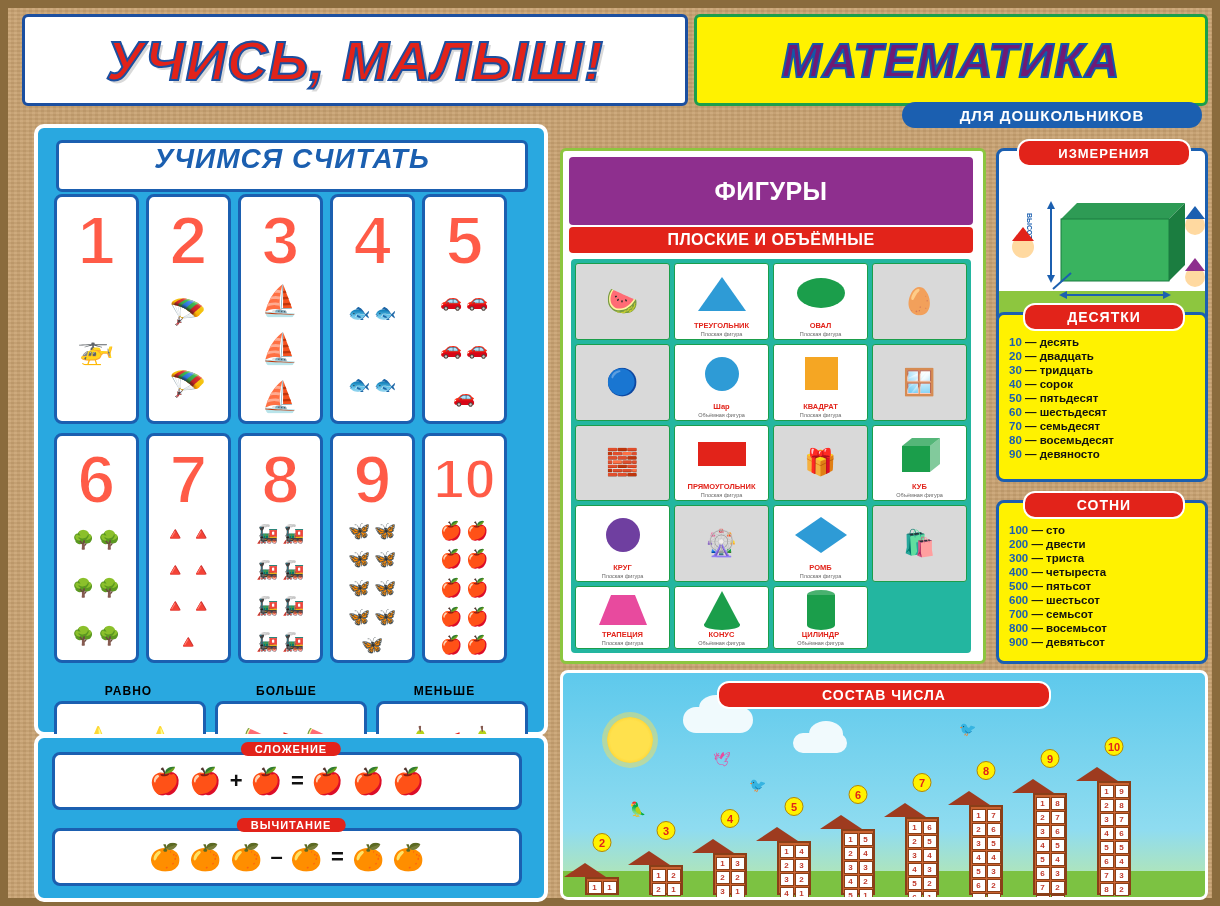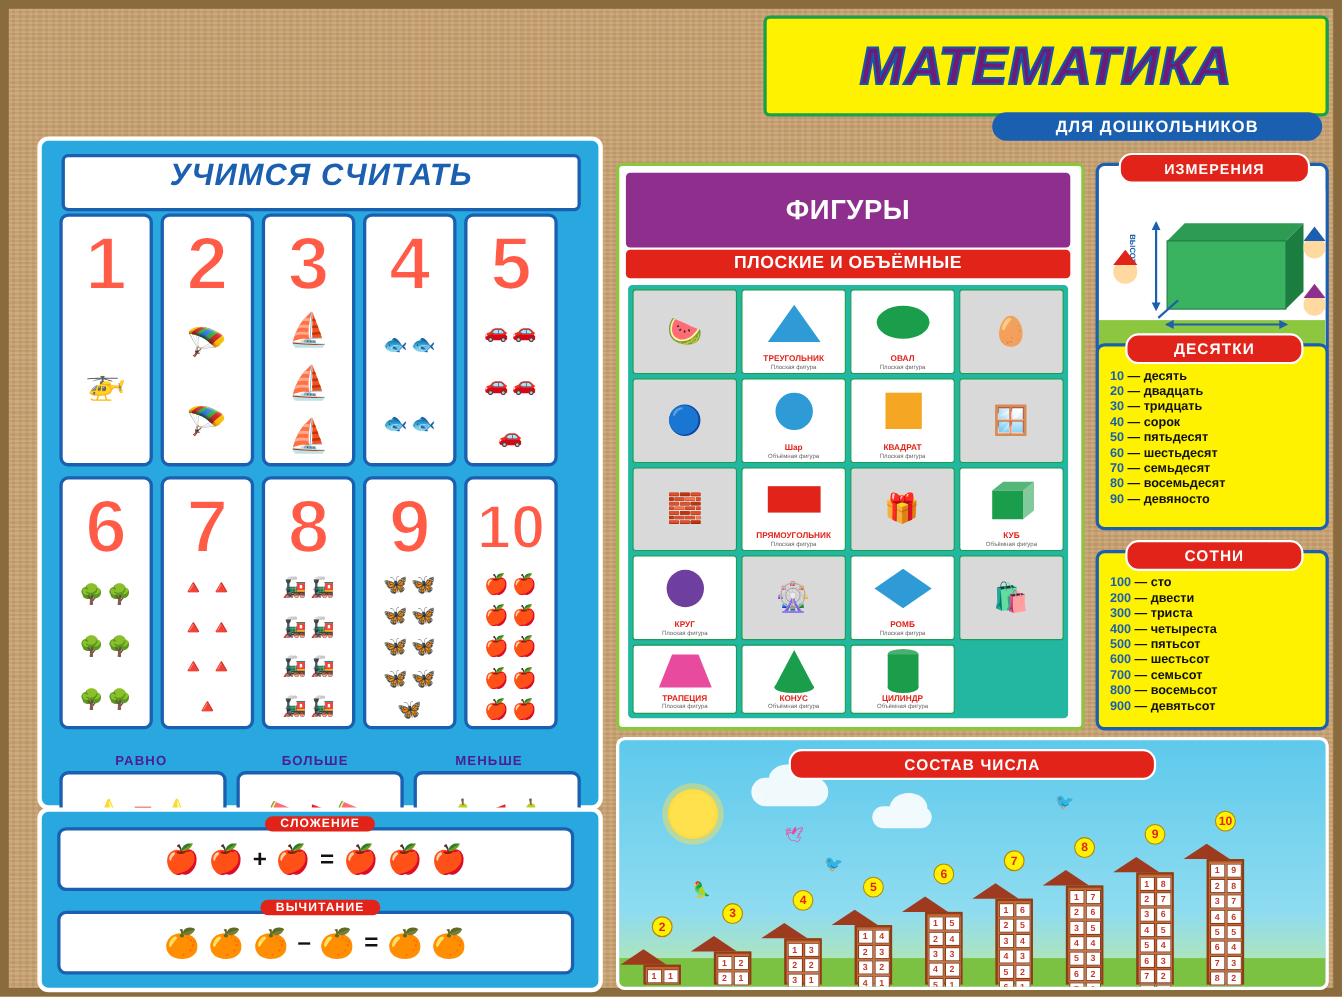--- a/index.html
+++ b/index.html
@@ -72,21 +72,21 @@
     -webkit-text-stroke:2px #ffffff;
     text-shadow:0 0 0 #fff;
   }
   .num-card.ten .digit{font-size:56px;}
   .pics{flex:1;width:100%;display:flex;flex-wrap:wrap;align-items:center;justify-content:center;gap:3px;padding:2px 4px;box-sizing:border-box;}
   .pic{font-size:18px;line-height:18px;}
   .pic.big{font-size:30px;line-height:30px;}
   
   .cmp-labels{position:absolute;left:16px;top:556px;width:474px;display:flex;}
   .cmp-labels div{
-    width:152px;margin-right:9px;text-align:center;color:#4c1d95;font-size:12px;font-weight:bold;letter-spacing:1px;
+    width:152px;margin-right:9px;text-align:center;color:#000000;font-size:12px;font-weight:bold;letter-spacing:1px;
   }
   .cmp-row{position:absolute;left:16px;top:573px;display:flex;gap:9px;}
   .cmp-card{
     width:152px;height:78px;background:#ffffff;border:3px solid #1b5fb0;border-radius:8px;
     box-sizing:border-box;display:flex;align-items:center;justify-content:center;gap:6px;position:relative;
   }
   .cmp-sign{font-size:30px;font-weight:bold;color:#e2231a;}
   .cmp-emoji{font-size:26px;}
   .cmp-small{position:absolute;bottom:3px;left:50%;transform:translateX(-50%);font-size:16px;font-weight:bold;color:#1b5fb0;}
   
@@ -212,20 +212,23 @@
   .cloud:after{content:"";position:absolute;left:16px;top:-12px;width:34px;height:26px;background:#fff;border-radius:50%;}
   .bird{position:absolute;font-size:14px;}
   .grass{position:absolute;left:0;right:0;bottom:0;height:26px;background:#7cc242;}
 </style>
 </head>
 <body>
 
 <div class="poster">
 
   <div class="header">
+    <div class="title-left">
+      <span class="txt">УЧИСЬ, МАЛЫШ!</span>
+    </div>
     <div class="title-right">
       <span class="txt">МАТЕМАТИКА</span>
     </div>
     <div class="subtitle">
       <span>ДЛЯ  ДОШКОЛЬНИКОВ</span>
     </div>
   </div>
 
   <div class="left-panel">
     <div class="count-title">

